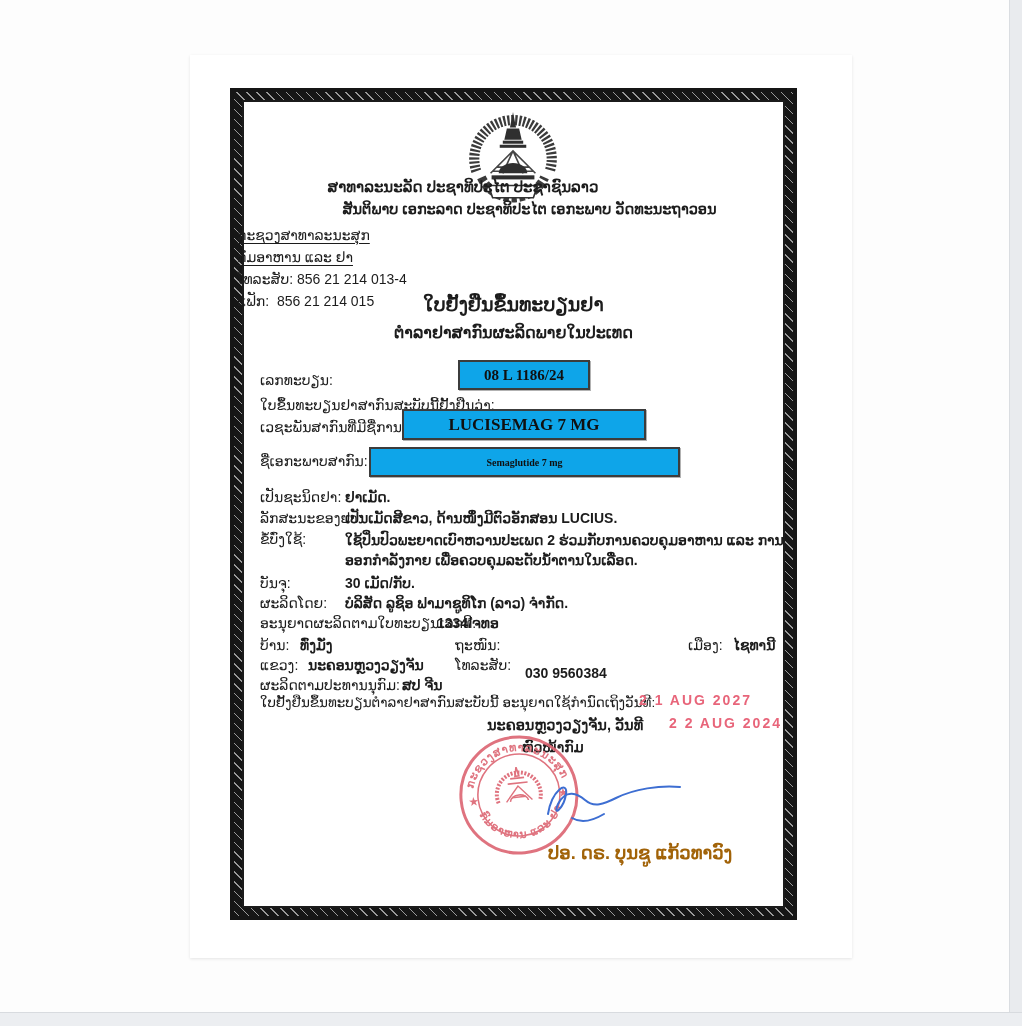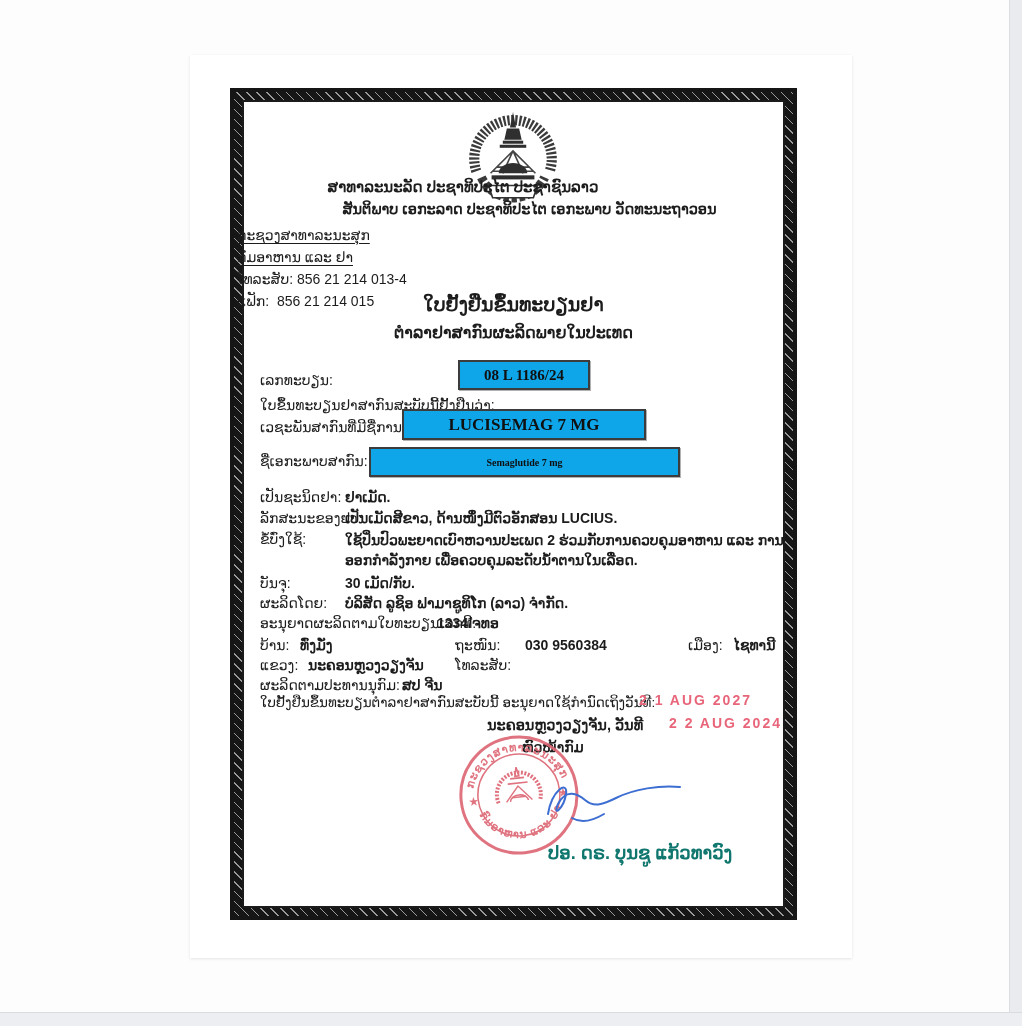--- a/index.html
+++ b/index.html
@@ -12,21 +12,21 @@
          background:repeating-linear-gradient(45deg,#161616 0 3px,#9a9a9a 3px 4px,#161616 4px 7px);padding:8px;}
   .frame-inner{width:100%;height:100%;box-sizing:border-box;border:2px solid #1b1b1b;background:#ffffff;}
   .t{position:absolute;color:#1c1c1c;font-size:14px;line-height:18px;white-space:nowrap;}
   .b{font-weight:700;}
   .u{text-decoration:underline;text-underline-offset:3px;}
   .center{text-align:center;}
   .fieldbox{position:absolute;background:#0ea5e9;border:2px solid #3c3c3c;box-shadow:1px 1px 0 rgba(0,0,0,.3);
             display:flex;align-items:center;justify-content:center;
             font-family:"Liberation Serif",serif;font-weight:700;color:#101010;}
   .reddate{position:absolute;font-weight:700;color:#e8657a;letter-spacing:2px;font-size:14px;white-space:nowrap;font-family:"Liberation Sans",sans-serif;margin-left:47px;}
-  .pinkname{position:absolute;font-weight:700;color:#0f766e;font-size:18px;white-space:nowrap;}
+  .pinkname{position:absolute;font-weight:700;color:#a16207;font-size:18px;white-space:nowrap;}
   .wrapval{white-space:normal;}
 </style>
 </head>
 <body>
 
 <div class="canvas">
 
   <div class="paper"></div>
 
   <div class="frame">
@@ -95,21 +95,21 @@
   <div class="t" style="left:260px;top:636px;">ບ້ານ:</div>
   <div class="t b" style="left:300px;top:636px;">ທົ່ງມັ່ງ</div>
   <div class="t" style="left:455px;top:636px;">ຖະໜົນ:</div>
   <div class="t b" style="left:510px;top:636px;"></div>
   <div class="t" style="left:688px;top:636px;">ເມືອງ:</div>
   <div class="t b" style="left:733px;top:636px;">ໄຊທານີ</div>
 
   <div class="t" style="left:260px;top:656px;">ແຂວງ:</div>
   <div class="t b" style="left:308px;top:656px;">ນະຄອນຫຼວງວຽງຈັນ</div>
   <div class="t" style="left:455px;top:656px;">ໂທລະສັບ:</div>
-  <div class="t b" style="left:525px;top:636px;">030 9560384</div>
+  <div class="t b" style="left:525px;top:664px;">030 9560384</div>
 
   <div class="t" style="left:260px;top:676px;">ຜະລິດຕາມປະທານນຸກົມ:</div>
   <div class="t b" style="left:402px;top:676px;">ສປ ຈີນ</div>
 
   <div class="t" style="left:260px;top:694px;font-size:13.5px;">ໃບຢັ້ງຢືນຂຶ້ນທະບຽນຕຳລາຢາສາກົນສະບັບນີ້ ອະນຸຍາດໃຊ້ກຳນົດເຖິງວັນທີ:</div>
   <div class="reddate" style="left:592px;top:692px;">2 1 AUG 2027</div>
 
   <div class="t b" style="left:487px;top:716px;font-size:14.5px;">ນະຄອນຫຼວງວຽງຈັນ, ວັນທີ</div>
   <div class="reddate" style="left:622px;top:715px;">2 2 AUG 2024</div>
   <div class="t b" style="left:522px;top:738px;">ຫົວໜ້າກົມ</div>

